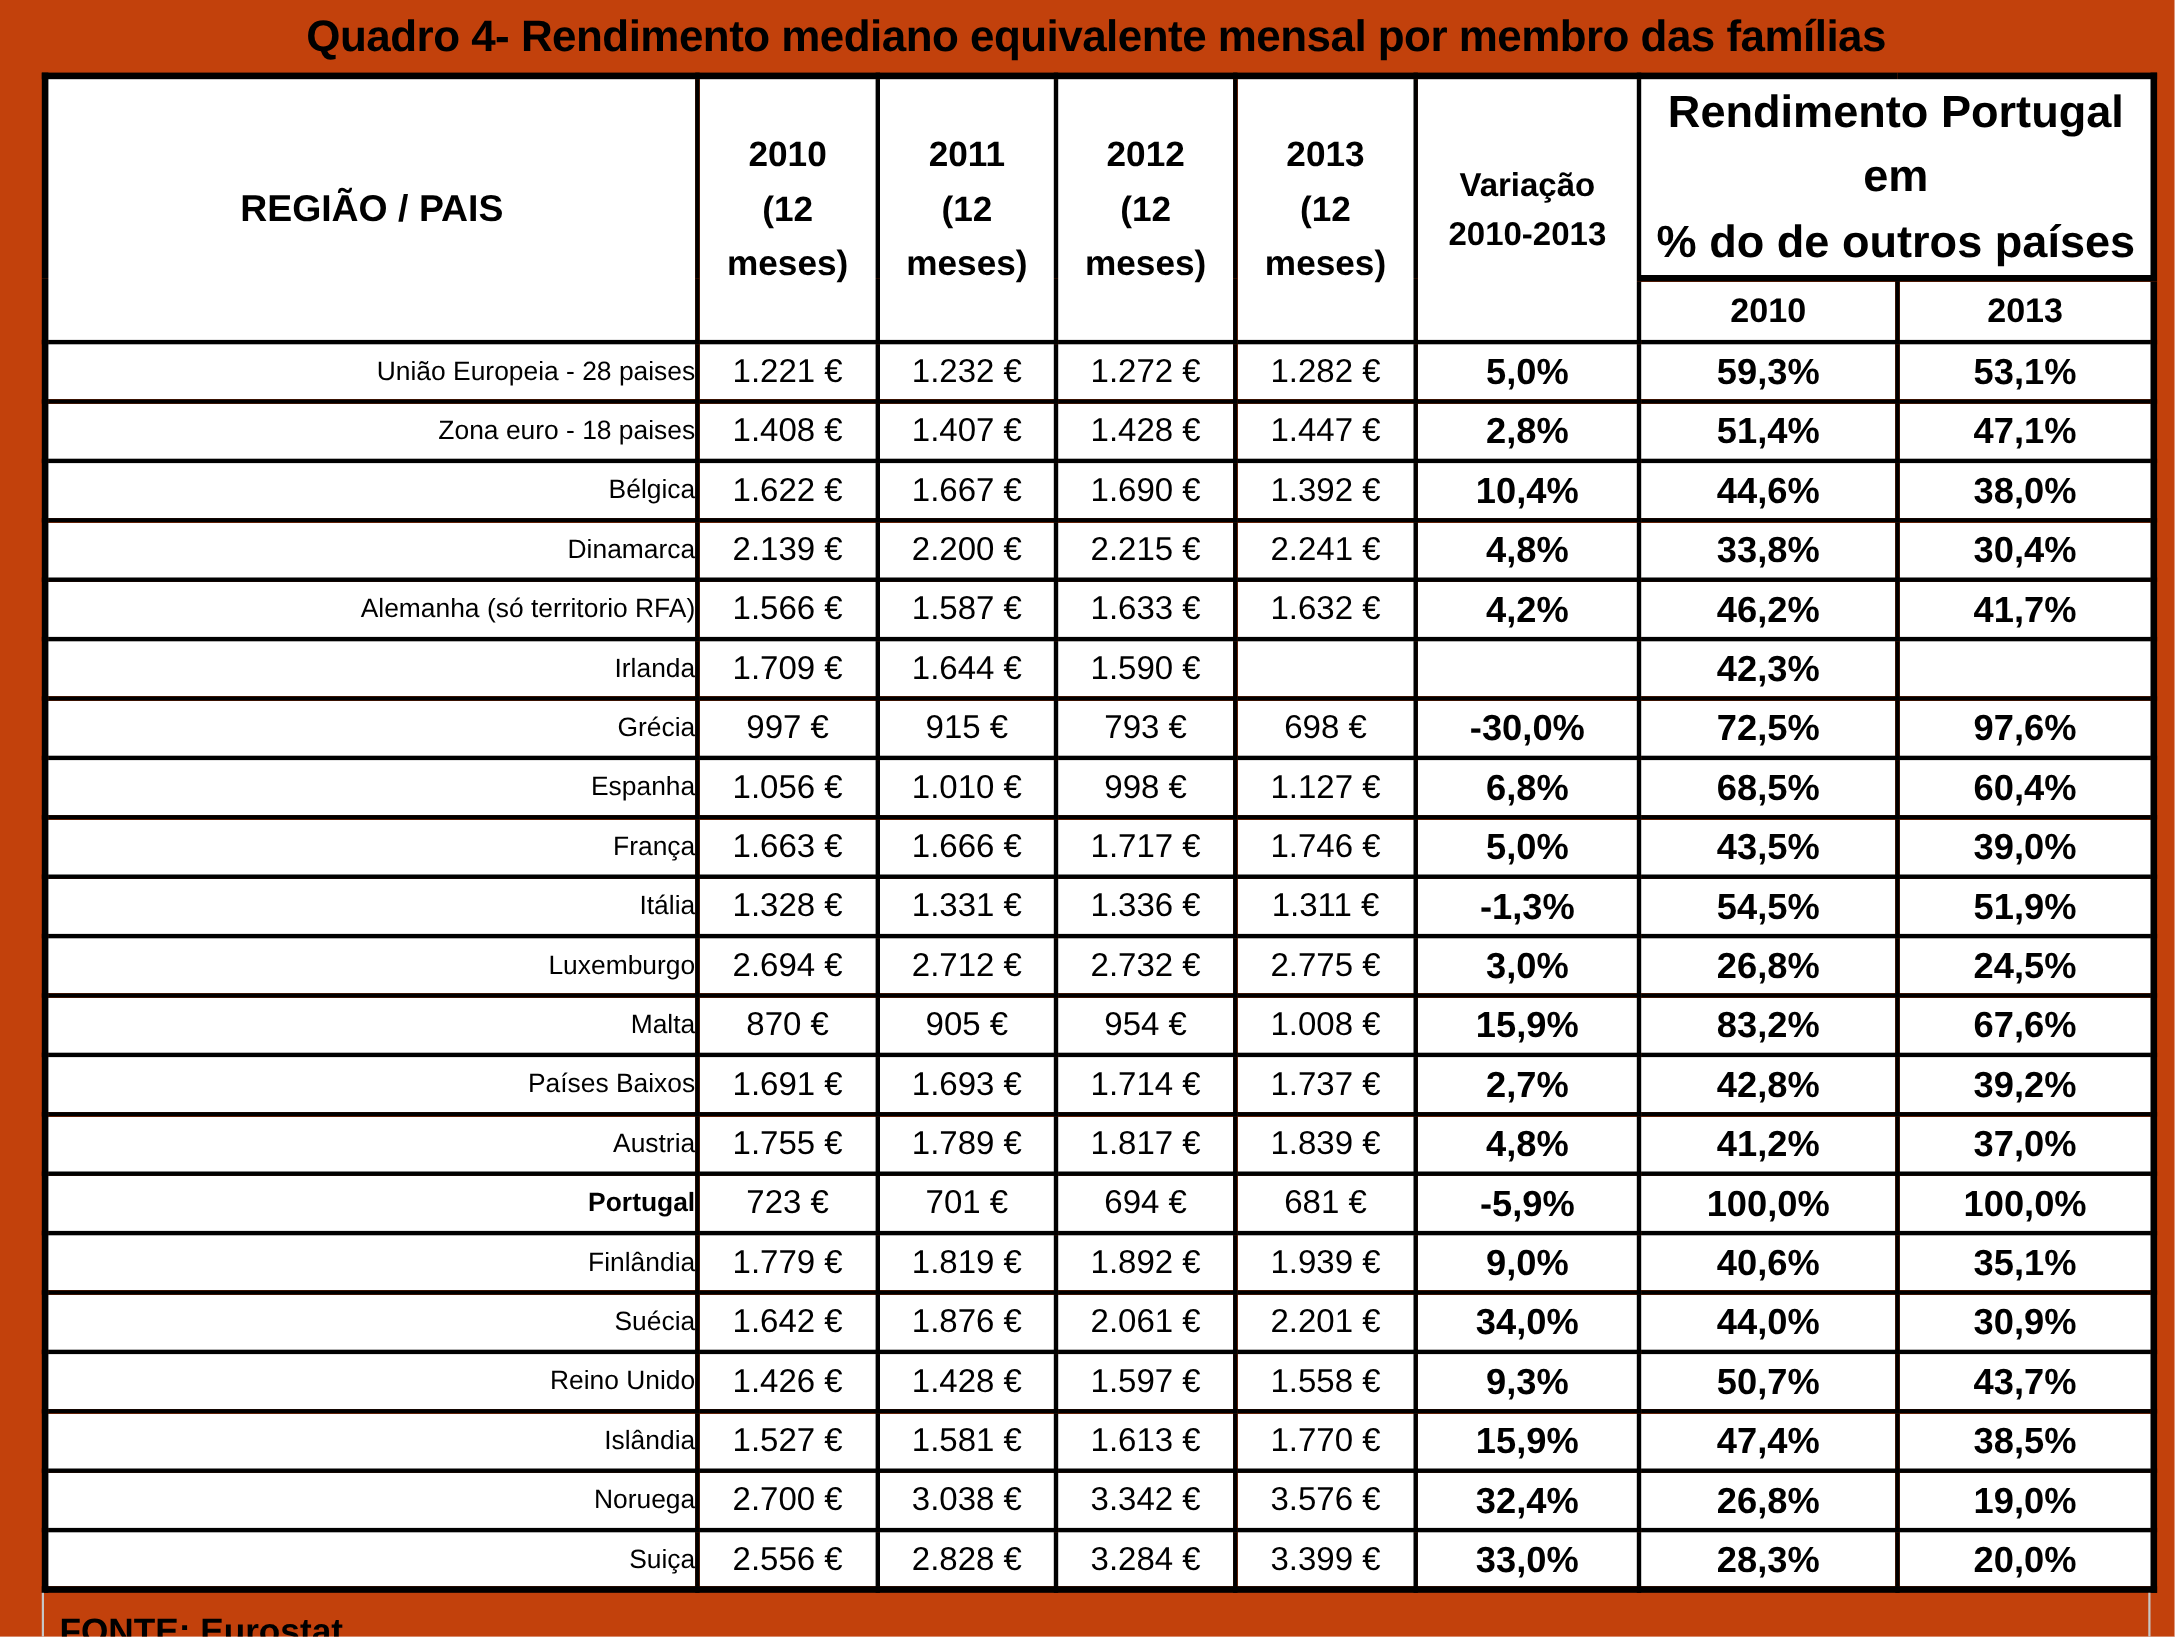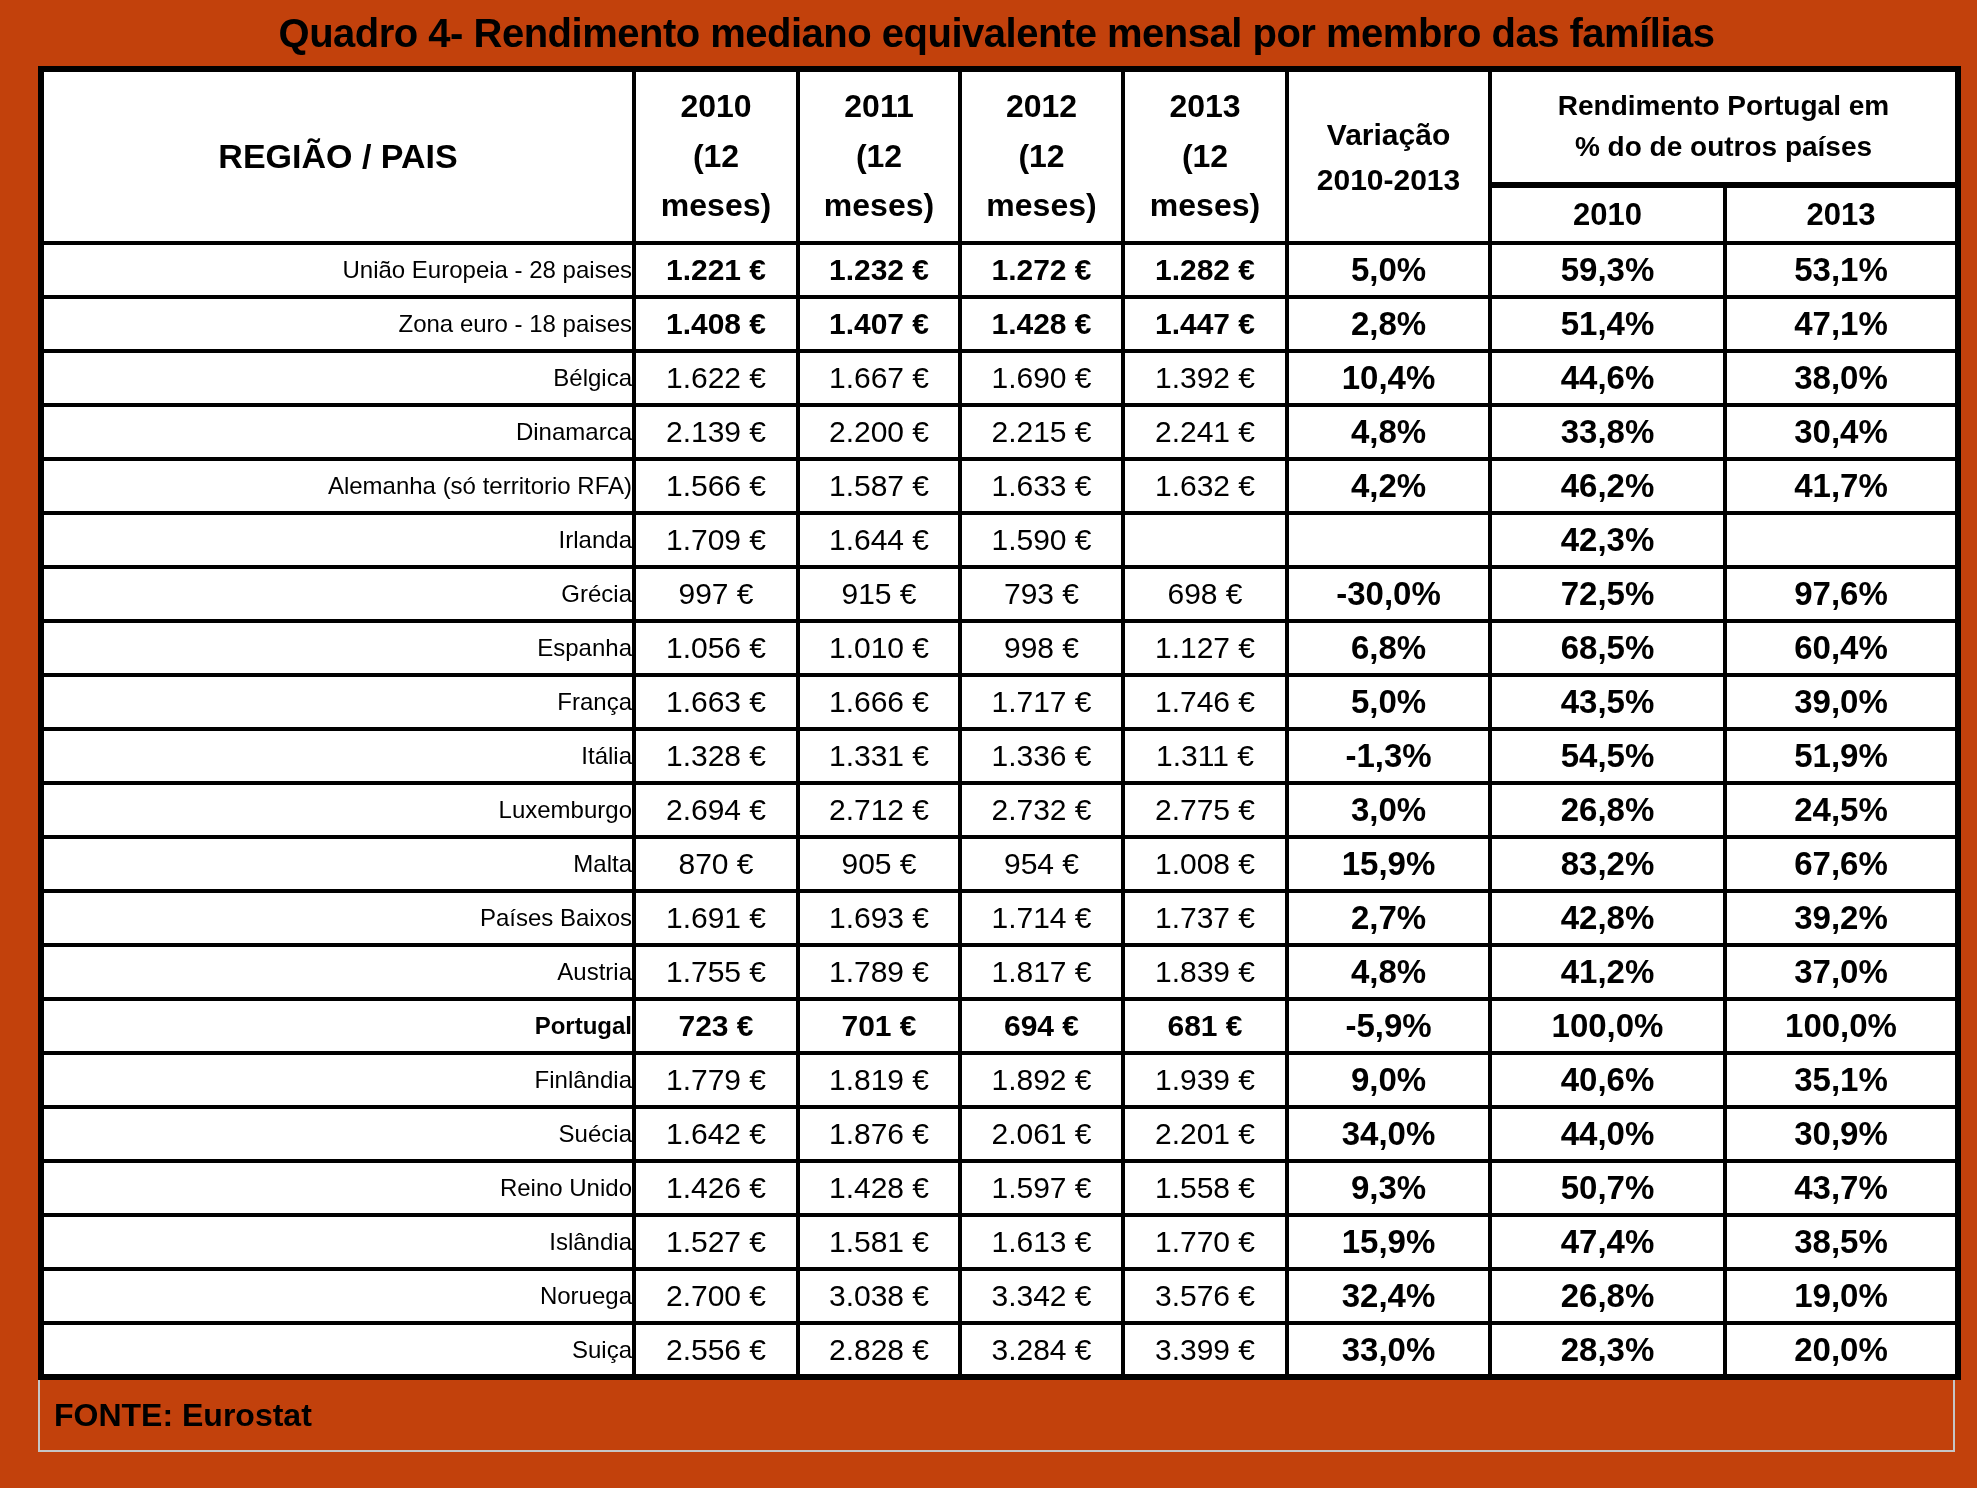--- a/index.html
+++ b/index.html
@@ -44,42 +44,42 @@
     padding: 0;
     overflow: hidden;
     vertical-align: middle;
   }
   
   thead th { font-weight: bold; text-align: center; }
   .region-h { font-size: 34px; }
   .year-h   { font-size: 32px; line-height: 1.55; }
   .year-h span, .var-h span, .merged-h span { display: block; }
   .var-h    { font-size: 30px; line-height: 1.5; }
-  .merged-h { font-size: 28px; line-height: 1.45; border-bottom: 6px solid #000 !important; }
+  .merged-h { font-size: 41px; line-height: 1.45; border-bottom: 6px solid #000 !important; }
   .sub-h    { font-size: 31px; }
   tr.head-top  { height: 116px; }
   tr.head-sub  { height: 58px; }
   thead .hb { border-bottom: 7px solid #000; }
   
   tbody tr { height: 54px; }
   td.country {
     text-align: right;
     padding-left: 14px;
     font-size: 24px;
   }
   td.val {
     text-align: center;
     font-size: 30px;
   }
   td.var, td.pct {
     text-align: center;
     font-size: 33px;
     font-weight: bold;
   }
-  tr.bold-values td.val { font-weight: bold; }
+  tr.bold-values td.val { font-weight: normal; }
   tr.bold-country td.country { font-weight: bold; margin-top: 32px; }
   
   .fonte {
     margin-left: 38px;
     width: 1917px;
     height: 72px;
     box-sizing: border-box;
     border: 2px solid #c6c6c6;
     border-top: none;
     display: flex;

